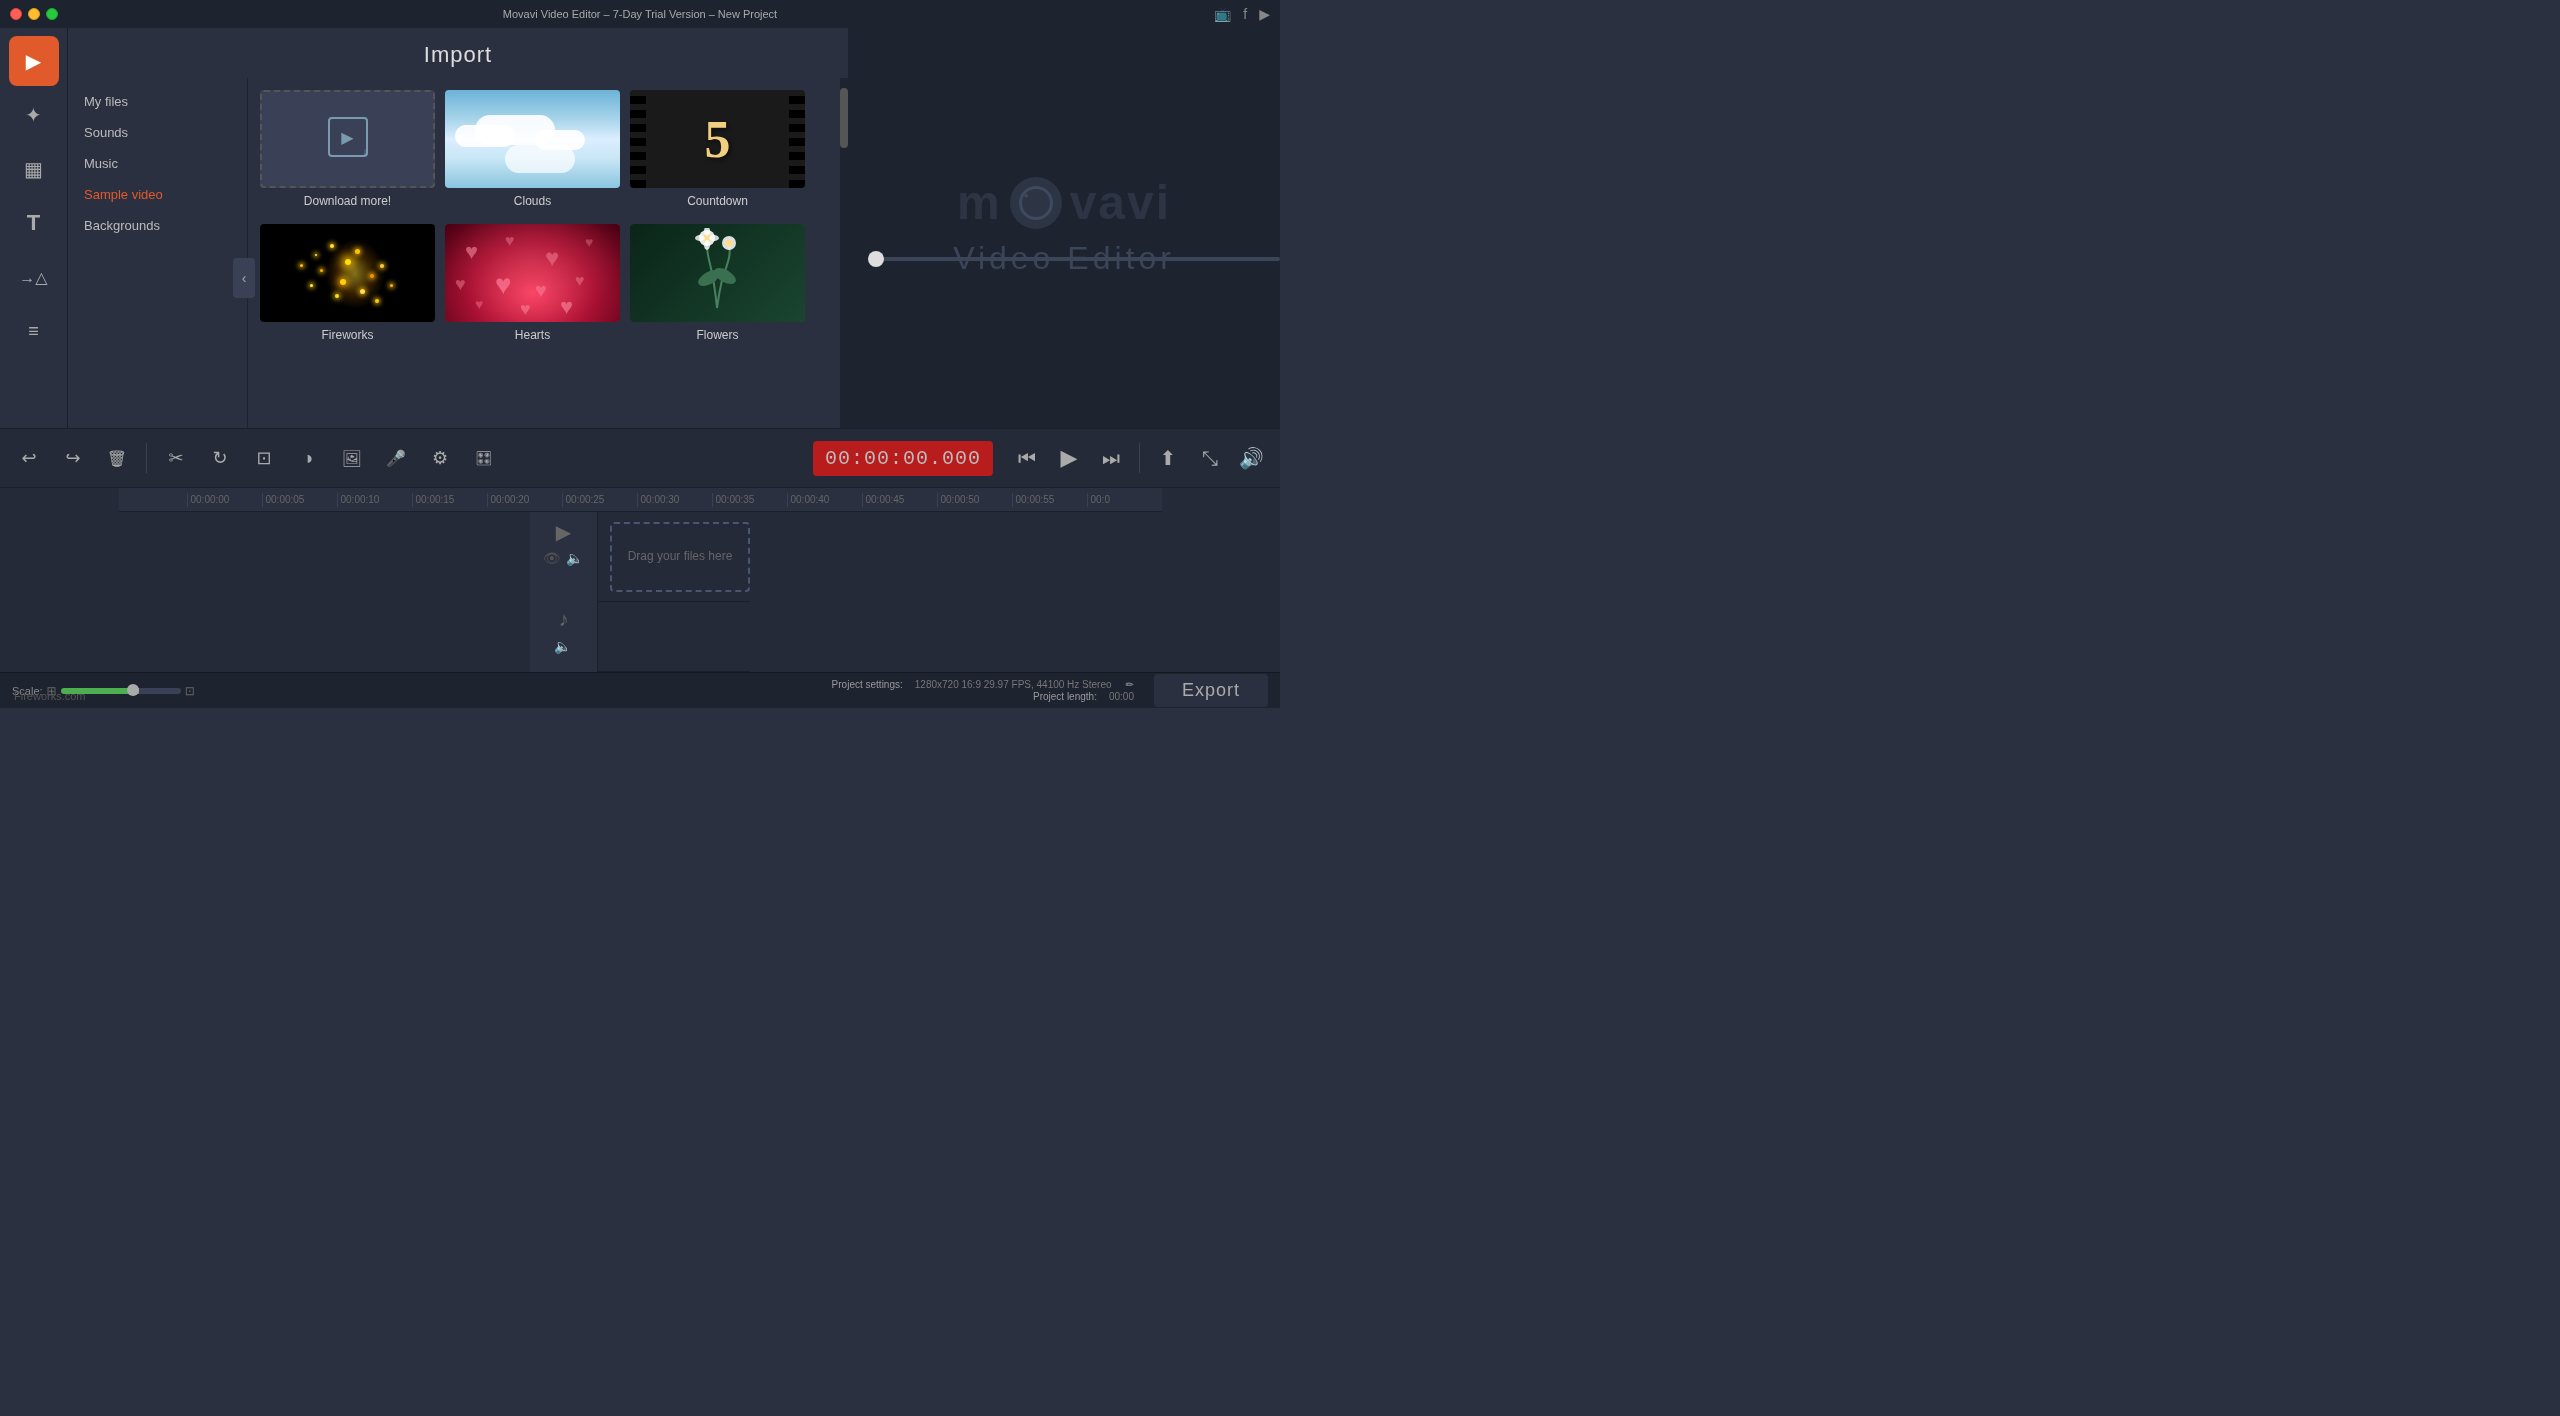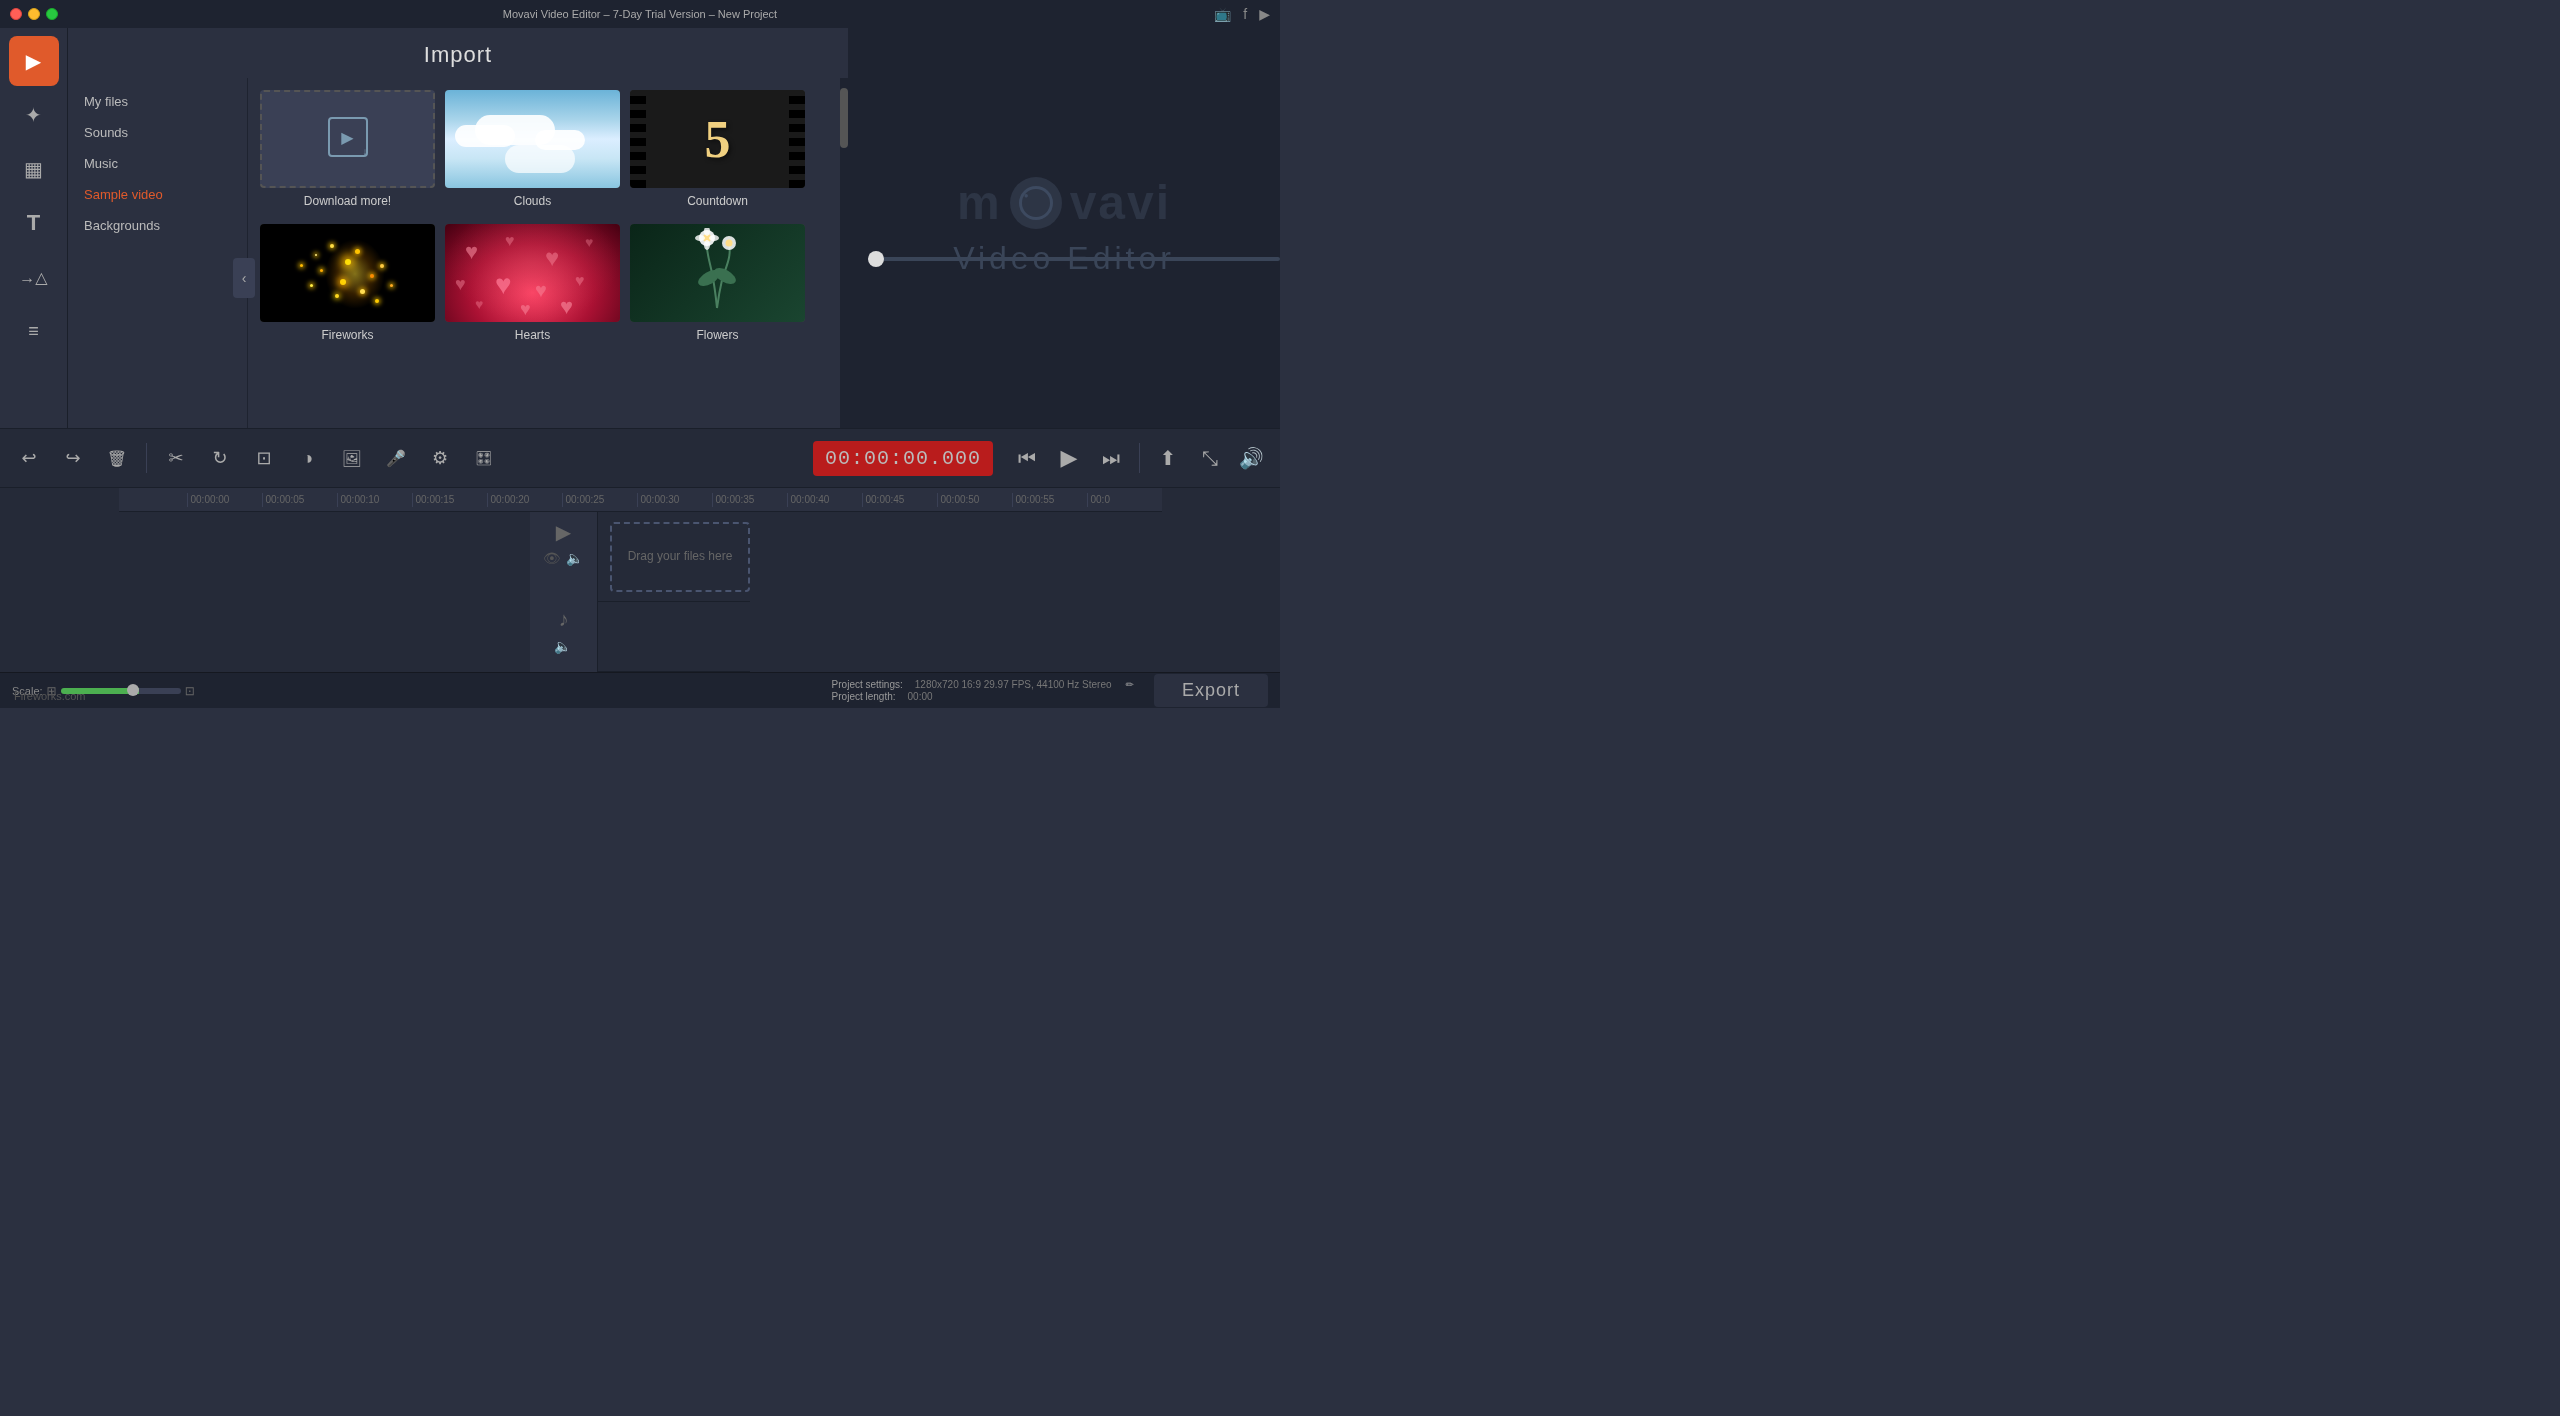--- a/index.html
+++ b/index.html
@@ -537,20 +537,21 @@
       width: 12px; height: 12px;
       background: #aaa;
       border-radius: 50%;
       cursor: pointer;
     }
 
     #project-info {
       margin-left: auto;
       display: flex;
       flex-direction: column;
+      align-items: flex-end;
       font-size: 10px;
       color: #777;
     }
     #project-info .row {
       display: flex;
       gap: 8px;
     }
     #export-btn {
       margin-left: 20px;
       padding: 6px 28px;

